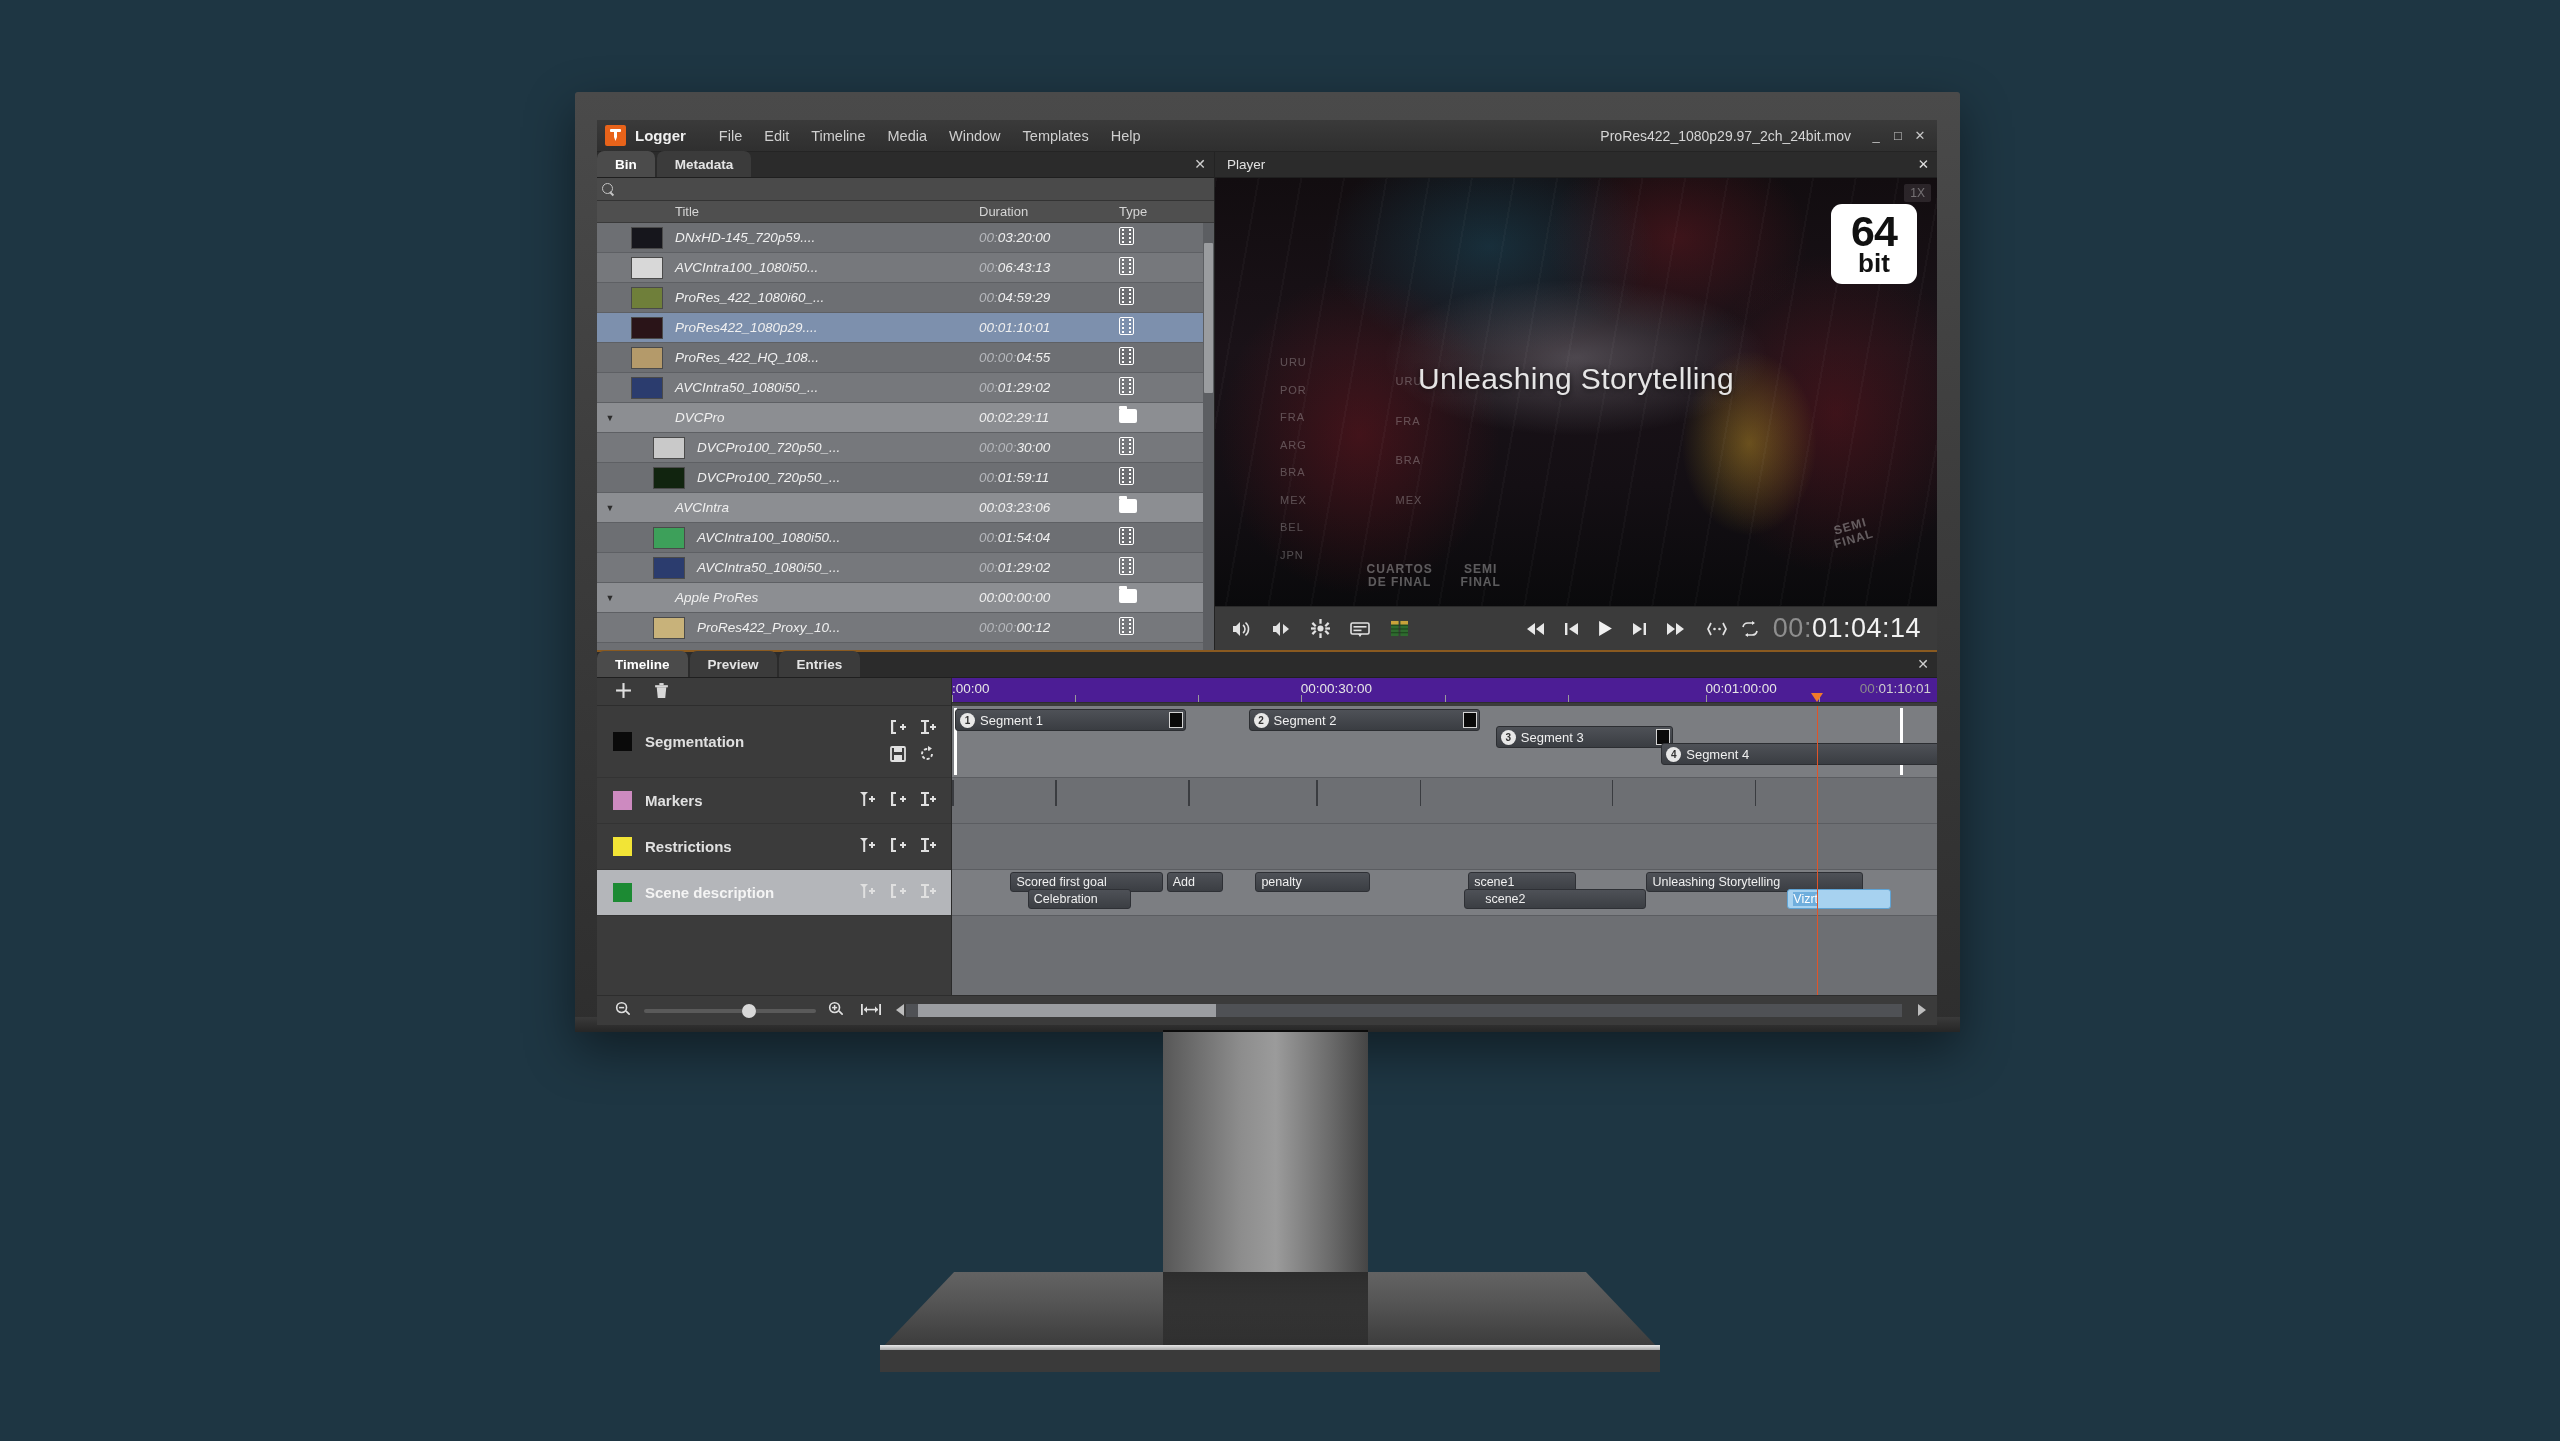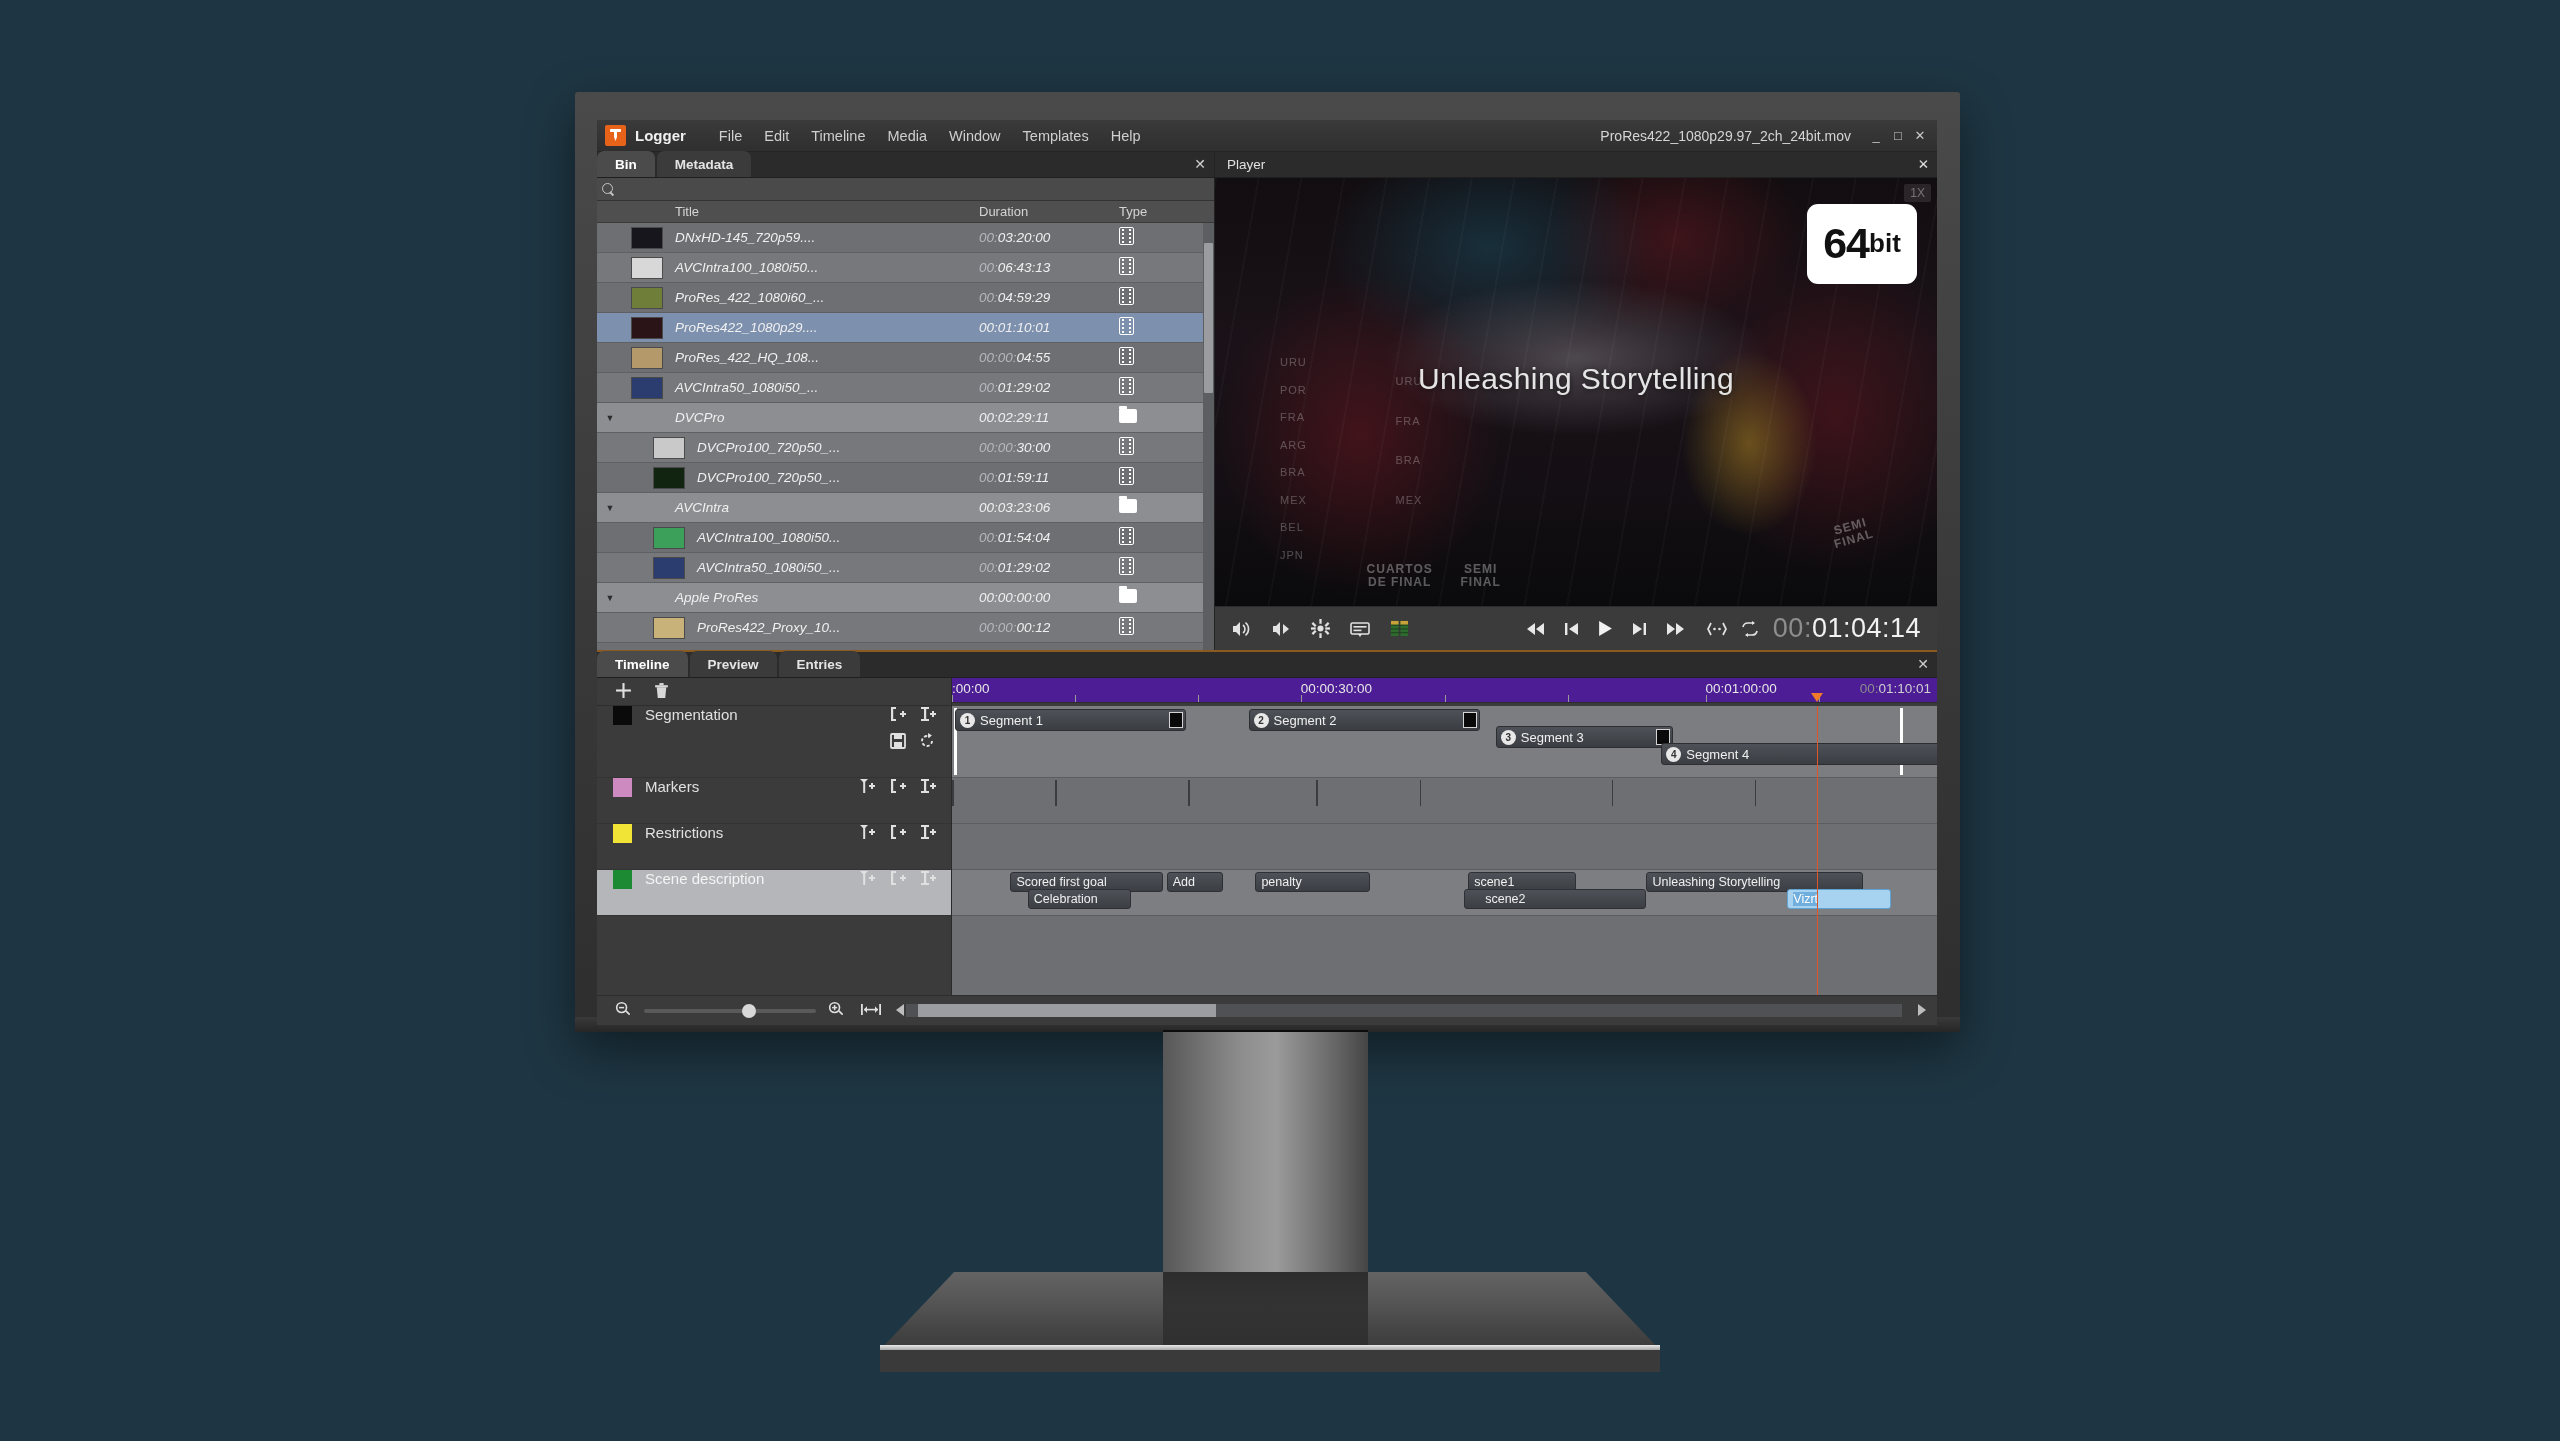--- a/index.html
+++ b/index.html
@@ -184,22 +184,22 @@
               color:rgba(225,225,225,.30); font-family:"Liberation Sans",sans-serif;}
   .overlay-title {
     position:absolute; left:50%; top:47%; transform:translate(-50%,-50%);
     font-size:30px; color:rgba(245,245,245,.92); white-space:nowrap;
     font-weight:300; letter-spacing:.4px;
     text-shadow:0 1px 6px rgba(0,0,0,.7);
   }
   .bracket-text { position:absolute; color:rgba(240,240,240,.35); font-size:12px;
                   font-weight:bold; letter-spacing:1px; line-height:1.1; text-align:center;}
   .badge64 {
-    position:absolute; right:20px; top:26px; width:110px; height:80px; background:#fff;
-    border-radius:11px; display:flex; flex-direction:row; align-items:center;
+    position:absolute; right:20px; top:26px; width:86px; height:80px; background:#fff;
+    border-radius:11px; display:flex; flex-direction:column; align-items:center;
     justify-content:center; color:#111; line-height:.92;
   }
   .badge64 .n { font-size:43px; font-weight:bold; letter-spacing:-1px;}
   .badge64 .b { font-size:26px; font-weight:bold; }
   .speed-chip { position:absolute; right:6px; top:6px; font-size:12px;
                 color:rgba(255,255,255,.35); background:rgba(90,80,85,.35);
                 padding:2px 6px; border-radius:2px; }
 
   .transport { height:44px; background:#3b3b3b; display:flex; align-items:center;
                padding:0 16px; border-top:1px solid #2a2a2a; }
@@ -215,22 +215,22 @@
   #timeline-panel { flex:1; background:#3b3b3b; display:flex; flex-direction:column;
                     border-top:2px solid #8a5a20; }
   .tl-toolbar { height:28px; background:#3b3b3b; display:flex; align-items:center;
                 gap:22px; padding-left:18px; border-bottom:1px solid #2d2d2d;
                 position:relative;}
   .tl-main { flex:1; display:flex; }
   .tl-headers { width:355px; background:#3b3b3b; display:flex; flex-direction:column;
                 border-right:1px solid #2a2a2a; }
   .tl-tracks { flex:1; background:#6d6f73; position:relative; }
 
-  .trk { display:flex; padding-left:16px; position:relative;
-         border-bottom:1px solid #333; }
+  .trk { display:flex; align-items:center; padding-left:16px; position:relative;
+         border-bottom:1px solid #333;font-weight:bold; }
   .trk .sw { width:19px; height:19px; flex:none; margin-right:13px; }
   .trk .nm { font-size:15px; color:#e0e0e0; flex:1; }
   .trk.sel { background:#b4b6ba; }
   .trk.sel .nm { color:#f4f4f4; }
   .trk-ico-row { display:flex; gap:13px; padding-right:14px; }
 
   .ruler { height:25px; background:#4c1d95; position:relative; color:#e6e6e6;
            font-size:13.5px; border-bottom:1px solid #2d2d2d; }
   .ruler .lbl { position:absolute; top:3px; }
   .ruler .tick { position:absolute; bottom:0; width:1px; height:7px; background:#9a9a9a; }

